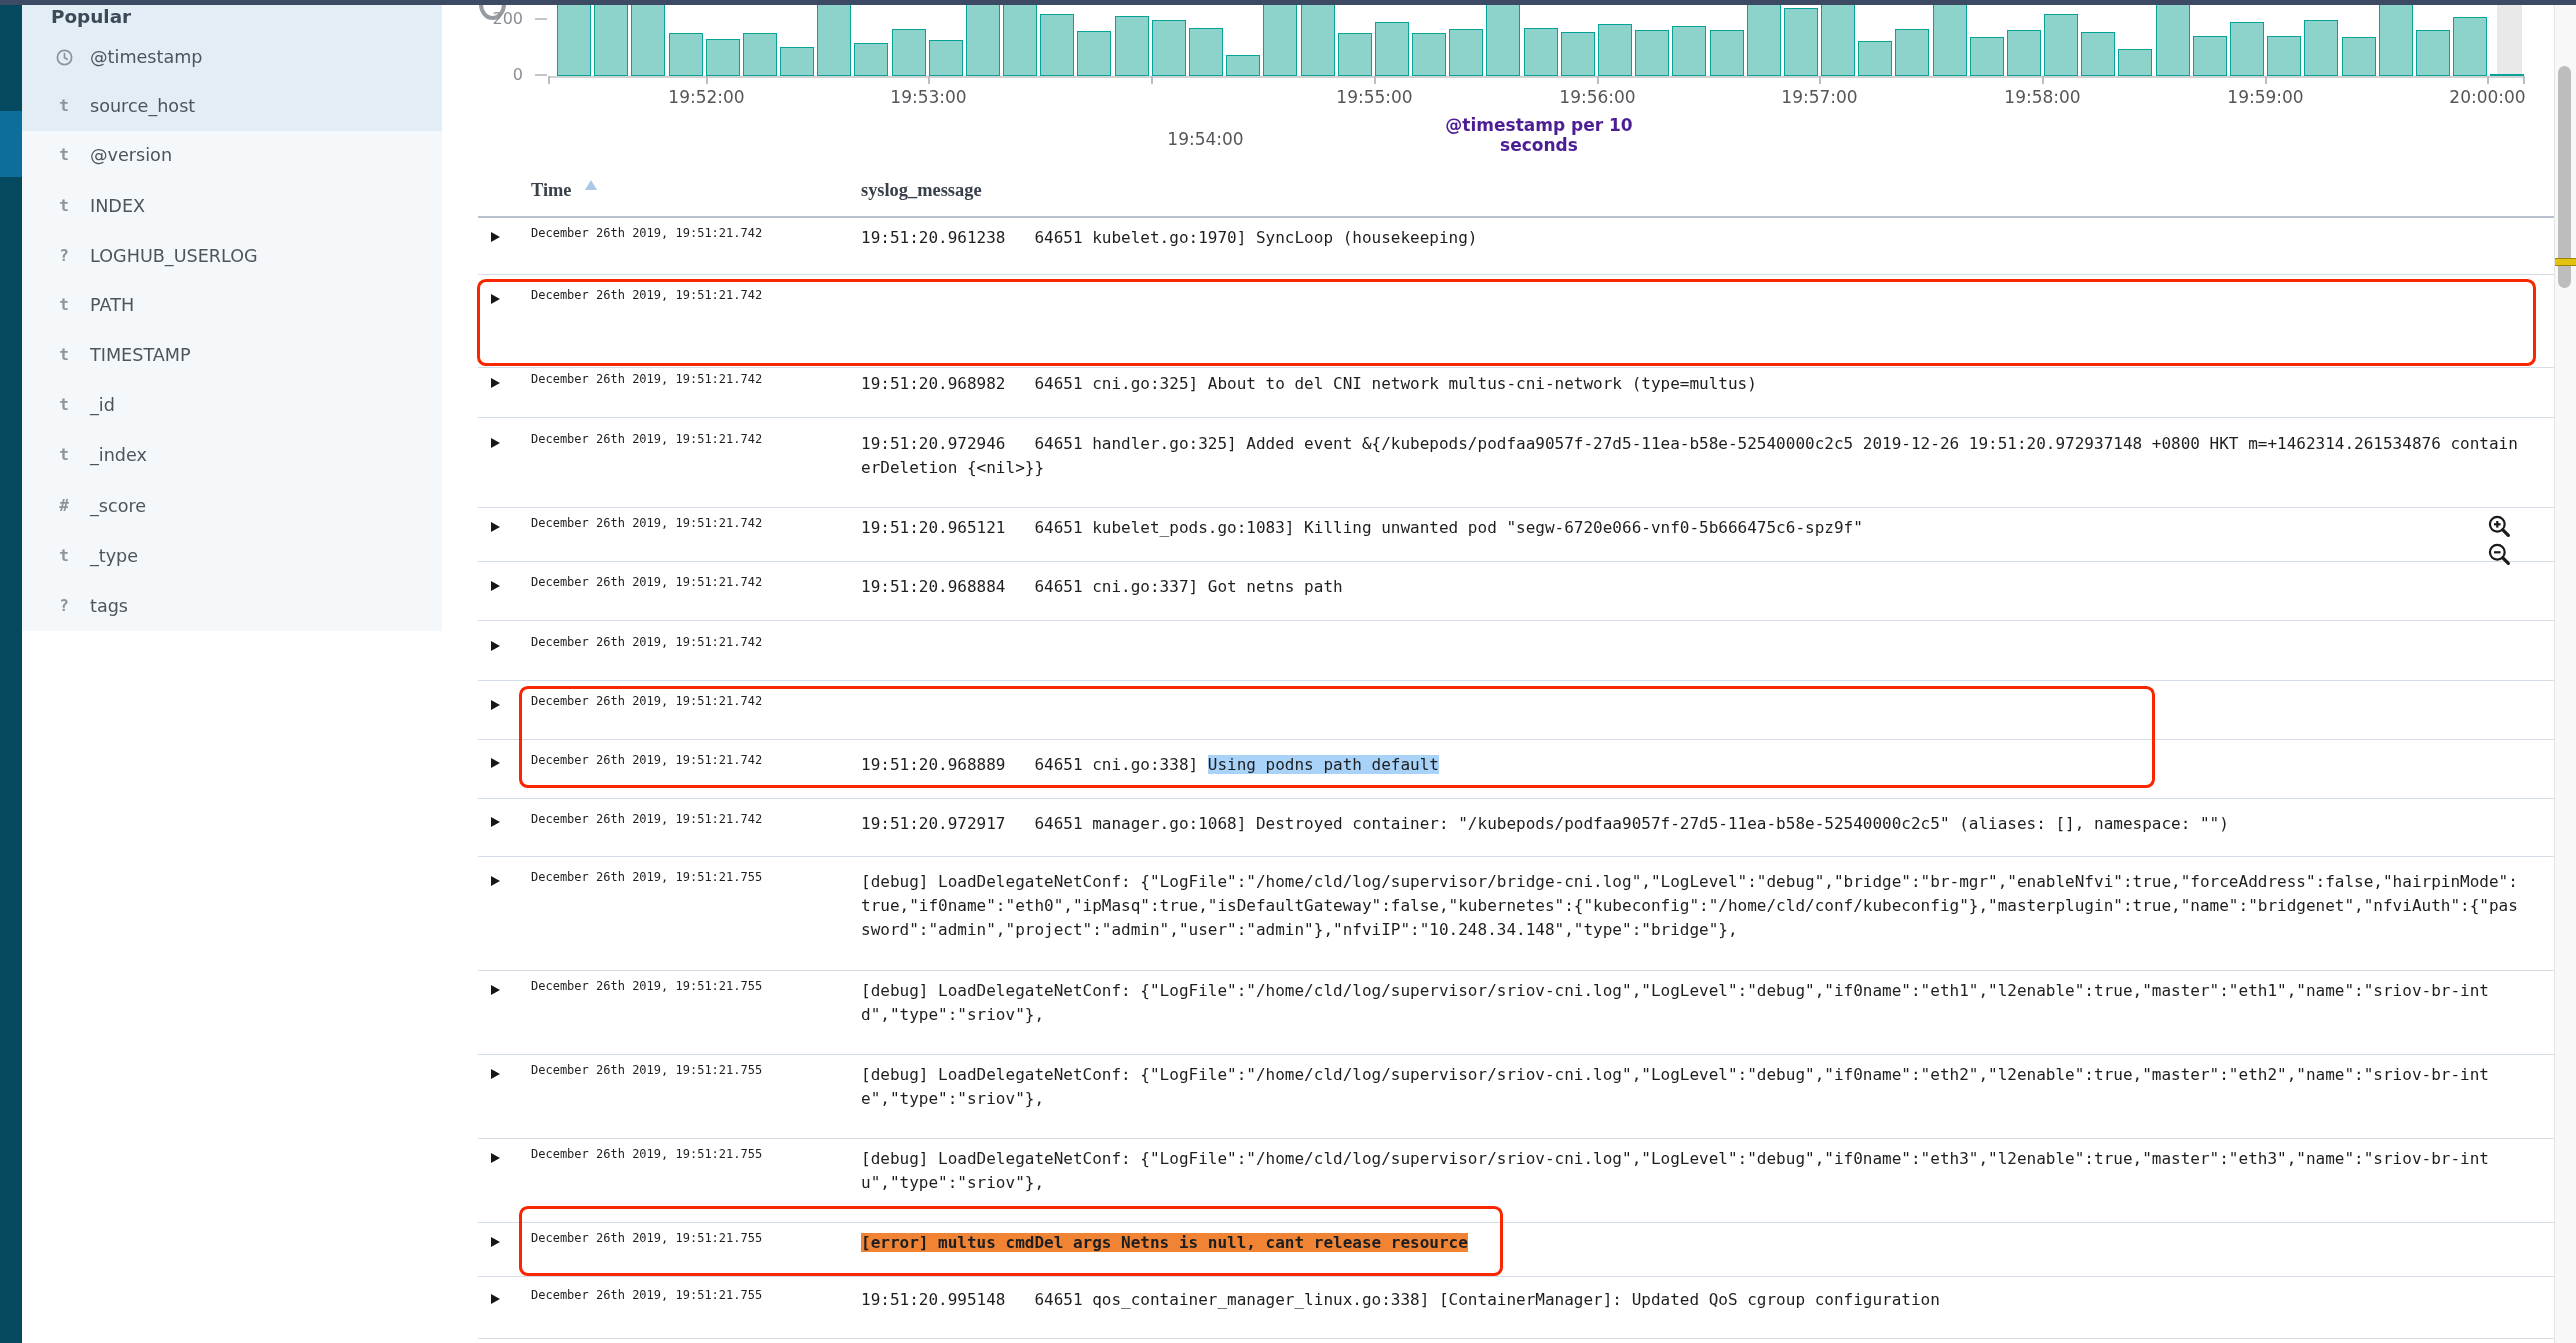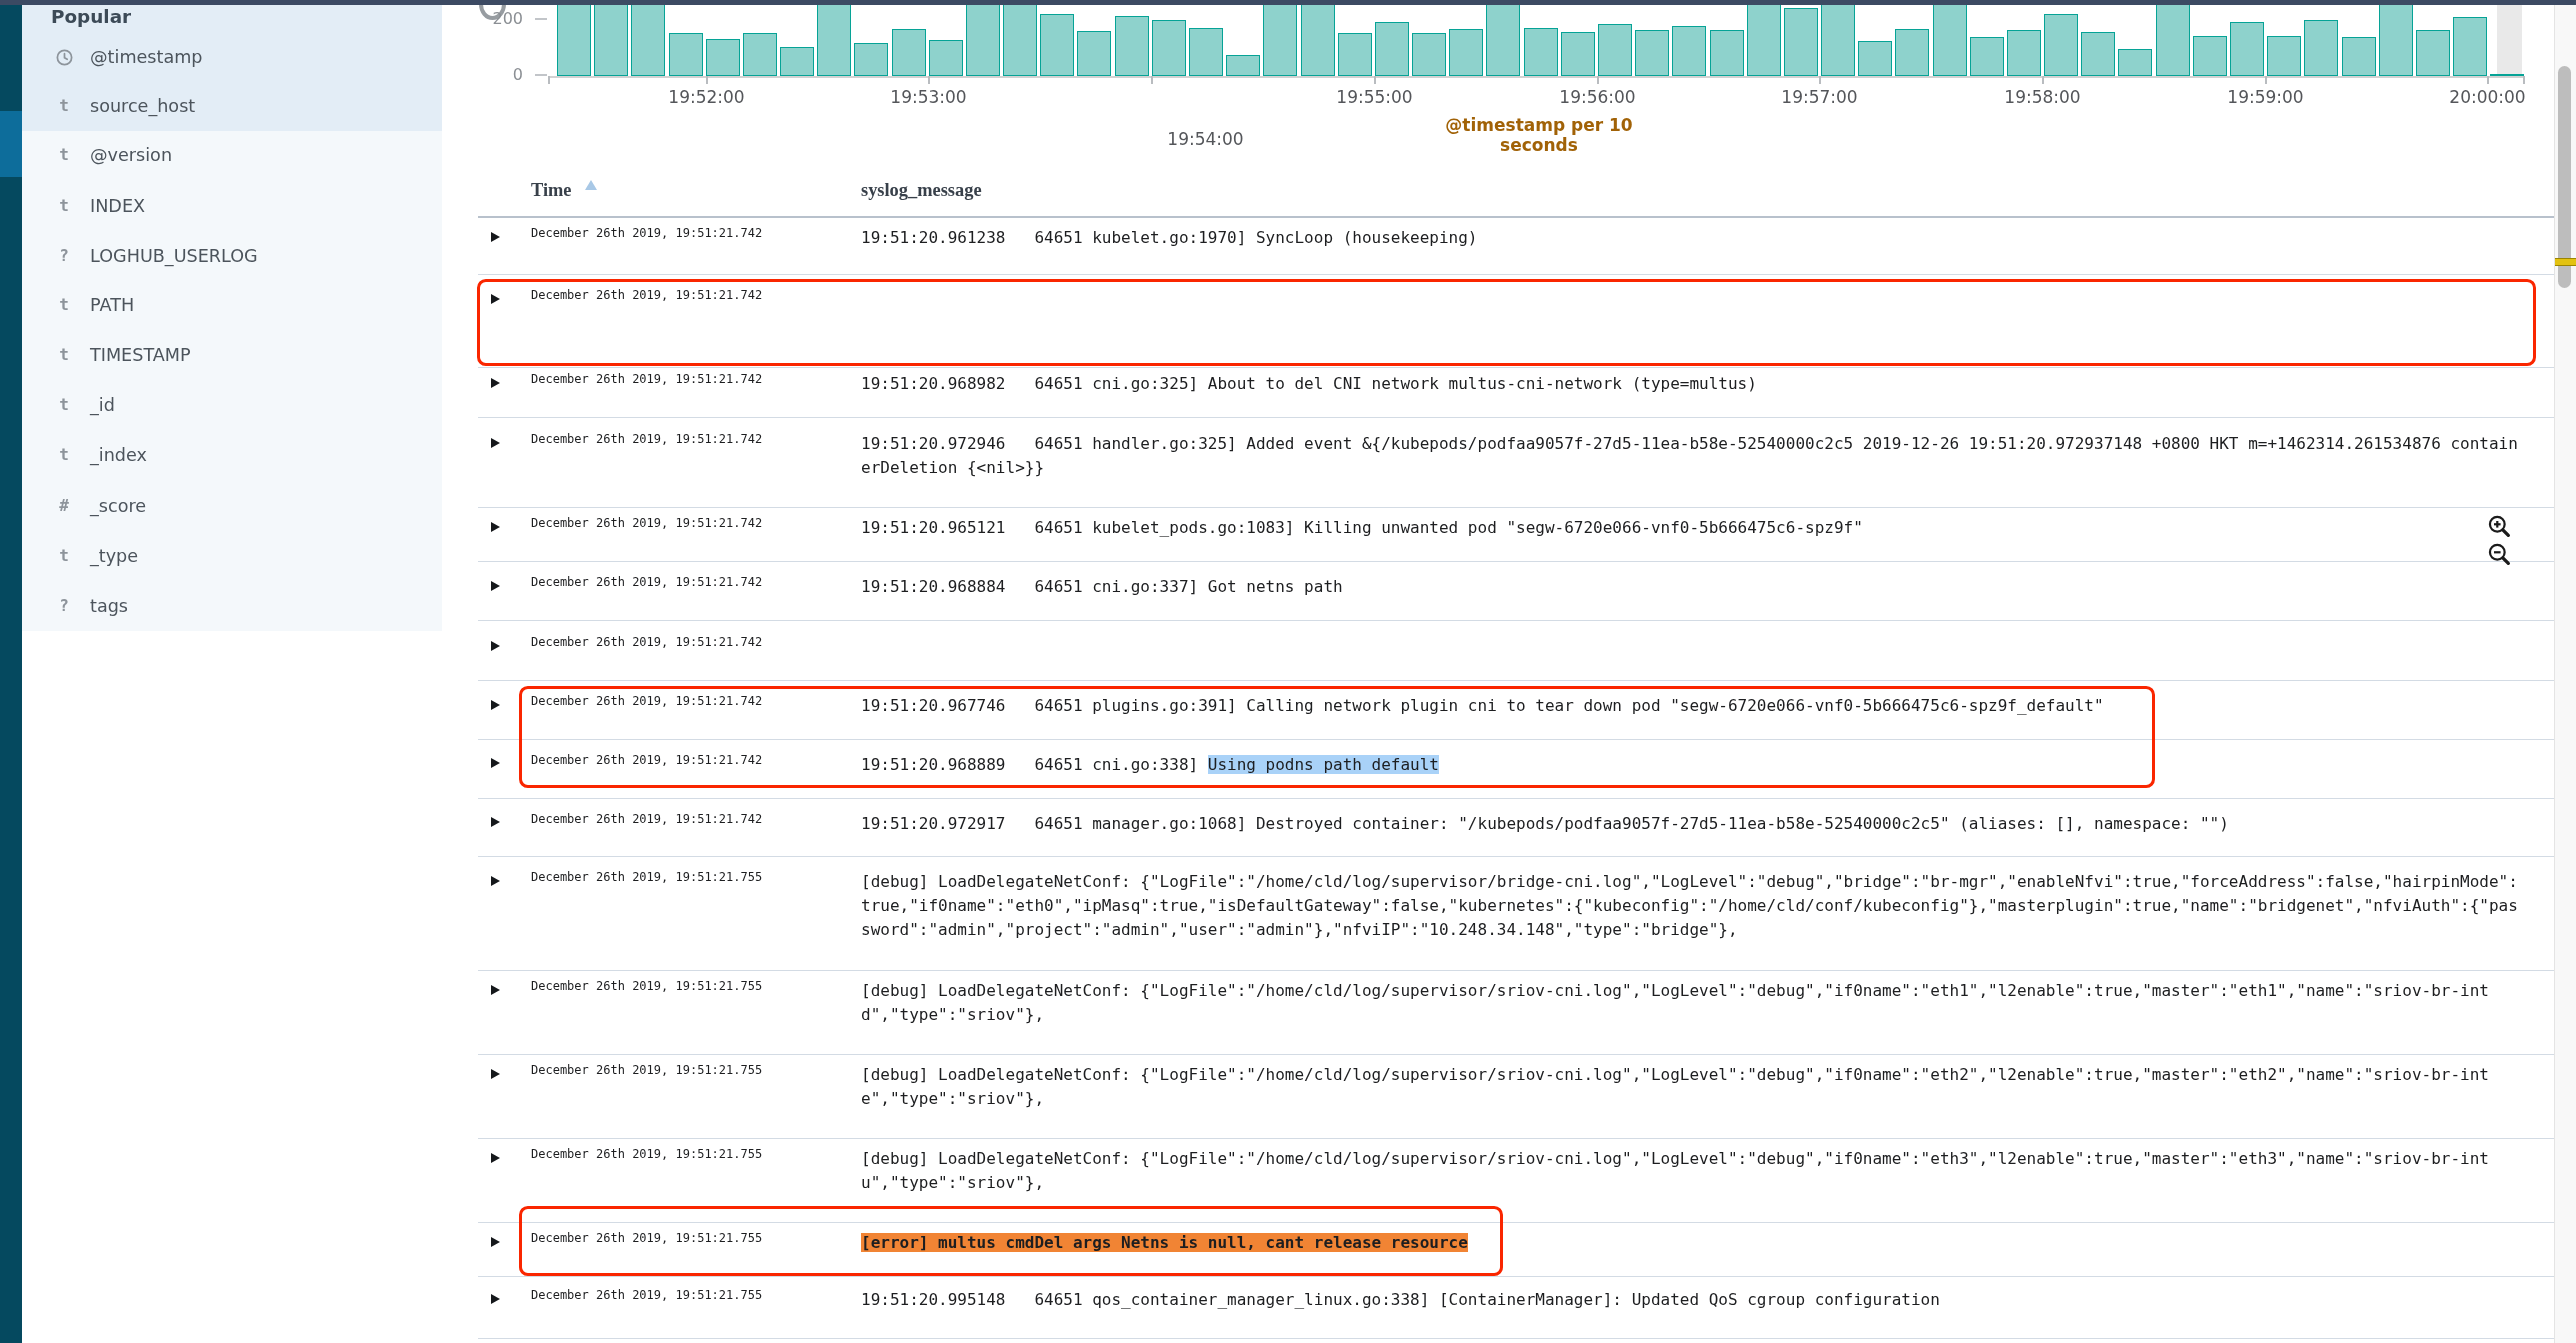--- a/index.html
+++ b/index.html
@@ -25,21 +25,21 @@
   .ylab{position:absolute;width:44px;text-align:right;font-size:16px;color:#8b8f94;z-index:3;}
   .ydash{position:absolute;width:11.8px;height:2.2px;background:#c2c5c9;z-index:3;}
   #plot{position:absolute;left:557px;top:5.1px;width:1968px;height:71px;overflow:hidden;z-index:1;}
   .bar{position:absolute;bottom:0;width:34px;background:#8ed2cc;border:1.5px solid #06a396;box-sizing:border-box;}
   .oob-band{position:absolute;left:2497px;top:5.1px;width:25px;height:71px;background:#e9e9e9;}
   .axis-line{position:absolute;left:548px;top:76px;width:1976px;height:1.5px;background:#d2d2d2;}
   .xtick{position:absolute;top:76px;width:1.5px;height:8px;background:#b9bcc0;}
   .xtick-label{position:absolute;top:87px;width:103px;margin-left:-51px;text-align:center;
                font-size:17px;color:#54565a;}
   .axis-subtitle{position:absolute;left:1429px;top:115px;width:220px;text-align:center;font-size:17px;
-                 font-weight:bold;color:#a16207;}
+                 font-weight:bold;color:#4c1d95;}
   
   .thead{position:absolute;left:478px;top:173px;width:2078px;height:43px;border-bottom:2.2px solid #b8c1cc;font-family:Liberation Serif, serif;}
   .th-time{position:absolute;left:53px;top:7.3px;font-size:18.4px;font-weight:bold;color:#38404a;}
   .sort-asc{position:absolute;left:107px;top:7.3px;width:0;height:0;border-left:6.6px solid transparent;
             border-right:6.6px solid transparent;border-bottom:10.3px solid #a8c8e6;}
   .th-msg{position:absolute;left:383px;top:7.3px;font-size:18.4px;font-weight:bold;color:#38404a;}
   #tbody{position:absolute;left:478px;top:216px;width:2078px;}
   .row{position:relative;border-bottom:1.5px solid #d3dbe4;box-sizing:border-box;}
   .caret{position:absolute;left:12.5px;width:0;height:0;border-top:5.9px solid transparent;
          border-bottom:5.9px solid transparent;border-left:9.6px solid #15181b;}
@@ -263,23 +263,20 @@
           <div class="msg-line">19:51:20.968884   64651 cni.go:337] Got netns path</div>
         </div>
       </div>
       <div class="row" style="height: 60px;">
         <div class="caret" style="top: 20px;"></div>
         <div class="cell-time" style="top: 14px;">December 26th 2019, 19:51:21.742</div>
       </div>
       <div class="row" style="height: 59px;">
         <div class="caret" style="top: 19px;"></div>
         <div class="cell-time" style="top: 13.2px;">December 26th 2019, 19:51:21.742</div>
-        <div class="cell-msg" style="top: 13.2px;">
-          <div class="msg-line">19:51:20.967746   64651 plugins.go:391] Calling network plugin cni to tear down pod "segw-6720e066-vnf0-5b666475c6-spz9f_default"</div>
-        </div>
       </div>
       <div class="row" style="height: 59px;">
         <div class="caret" style="top: 18.4px;"></div>
         <div class="cell-time" style="top: 12.5px;">December 26th 2019, 19:51:21.742</div>
         <div class="cell-msg" style="top: 12.5px;">
           <div class="msg-line"><span>19:51:20.968889   64651 cni.go:338] </span><span class="mark-blue">Using podns path default</span></div>
         </div>
       </div>
       <div class="row" style="height: 58px;">
         <div class="caret" style="top: 18.4px;"></div>

